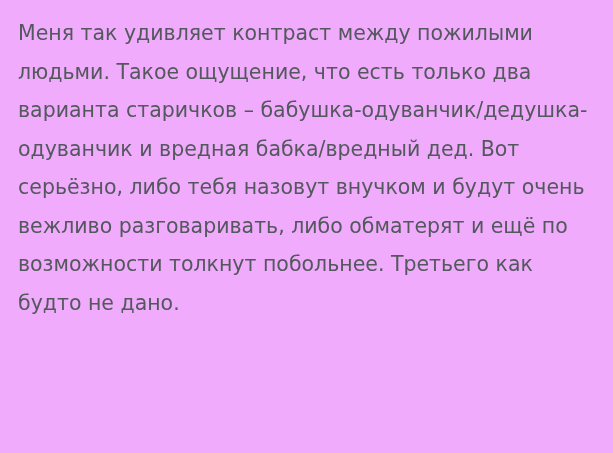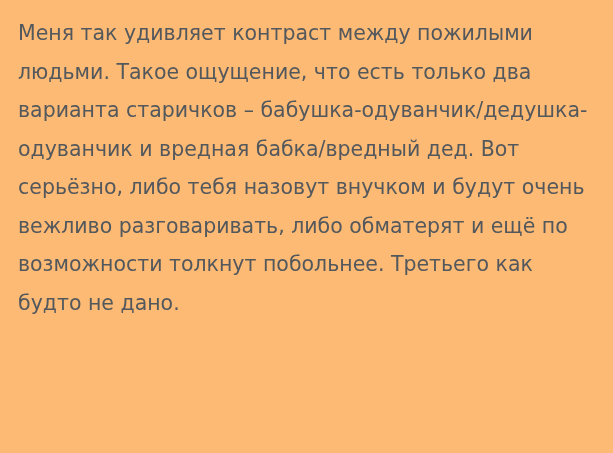--- a/index.html
+++ b/index.html
@@ -10,21 +10,21 @@
   body {
     width: 613px;
     height: 453px;
     overflow: hidden;
     font-family: "DejaVu Sans", sans-serif;
   }
   .page {
     box-sizing: border-box;
     width: 613px;
     height: 453px;
-    background: #fdba74;
+    background: #f0abfc;
     padding: 14px 16px 0 18px;
   }
   .paragraph {
     color: #53585d;
     font-family: "DejaVu Sans", sans-serif;
     font-size: 20.5px;
     line-height: 38.5px;
     letter-spacing: 0px;
     white-space: pre-wrap;
     word-wrap: break-word;

